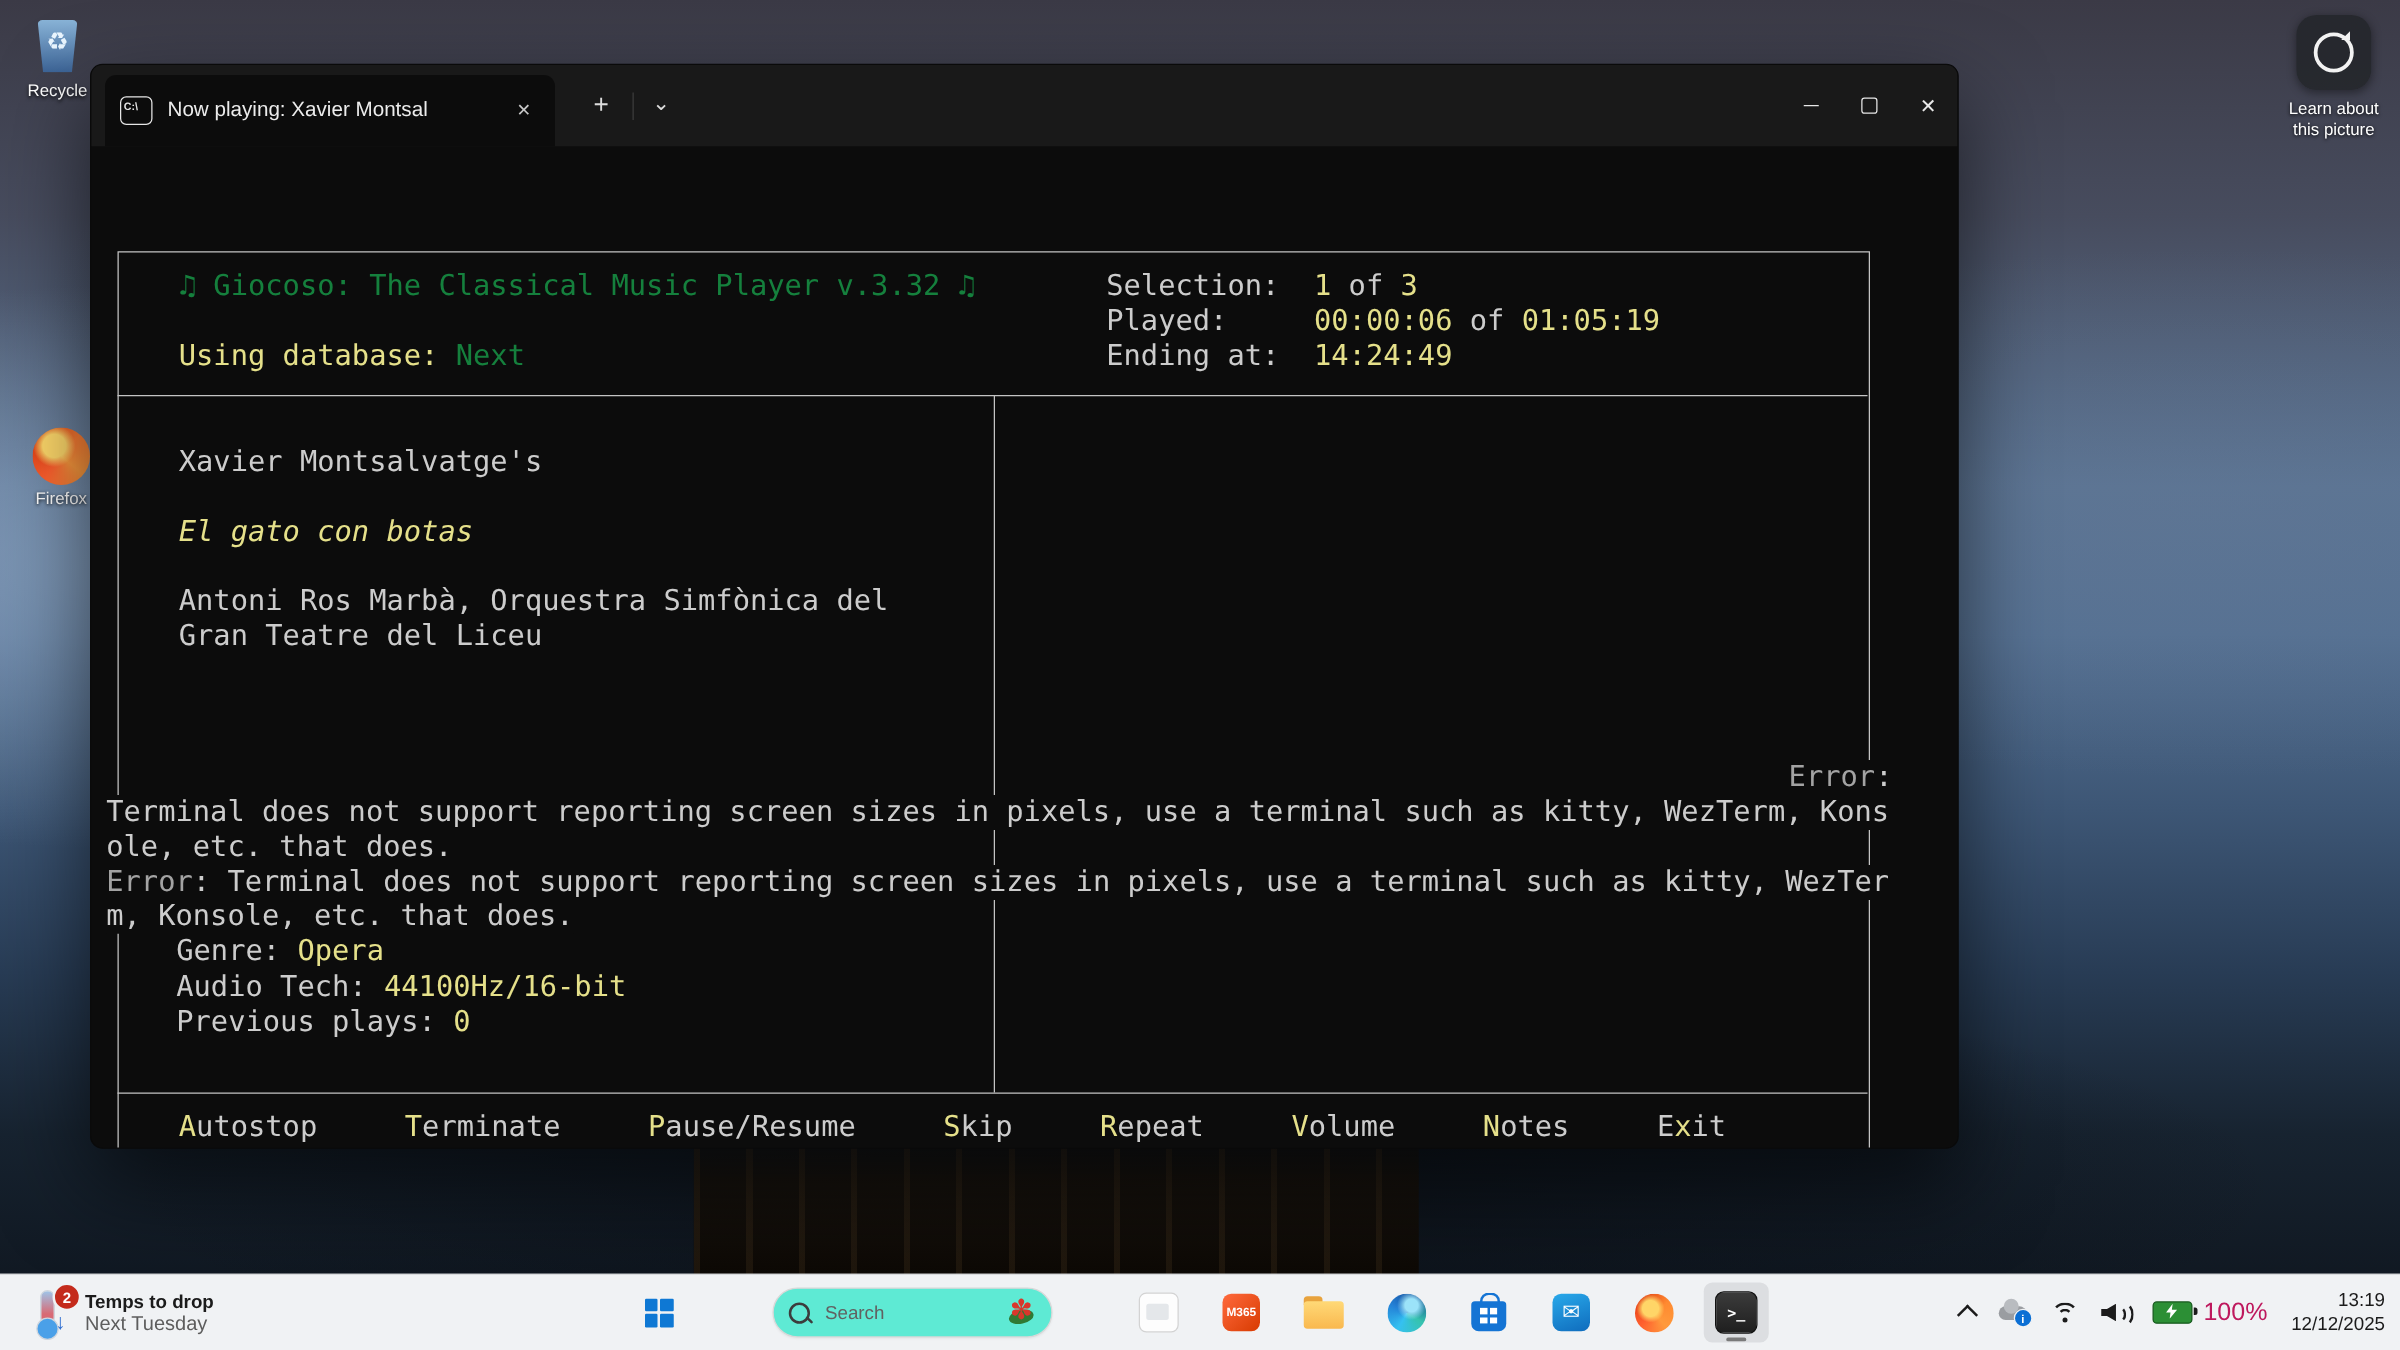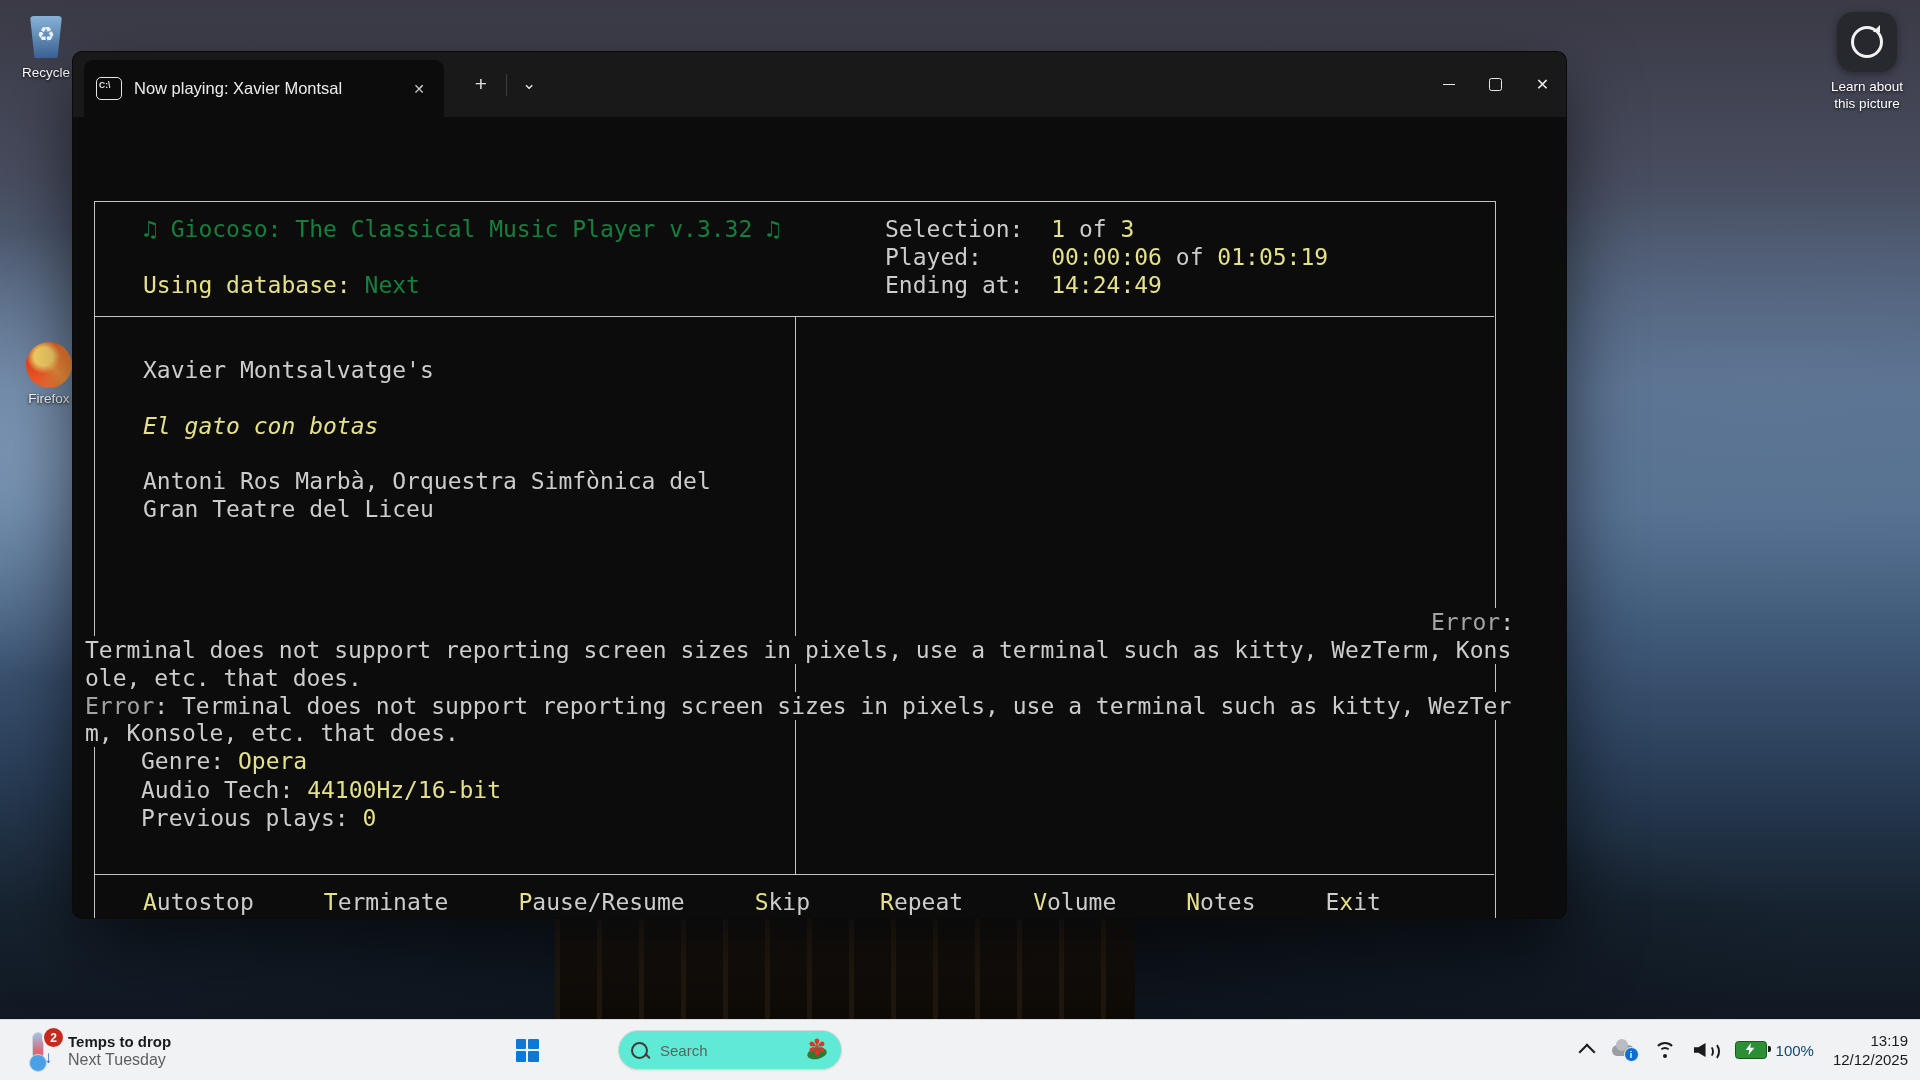--- a/index.html
+++ b/index.html
@@ -146,21 +146,21 @@
   .spk{position:relative;width:24px;height:18px}
   .spk .body{position:absolute;left:0;top:2px;width:12px;height:14px;background:#1b1b1b;
     clip-path:polygon(0 30%,40% 30%,100% 0,100% 100%,40% 70%,0 70%)}
   .spk i{position:absolute;border:2px solid transparent;border-right-color:#1b1b1b;border-radius:50%}
   .spk .s1{left:9px;top:4px;width:7px;height:9px}
   .spk .s2{left:11px;top:1px;width:11px;height:15px}
   .bat{position:relative;width:30px;height:16px;border-radius:3.5px;background:#2c8f35;border:1.5px solid #16591d}
   .bat::after{content:"";position:absolute;right:-5px;top:4px;width:3px;height:6px;background:#1b1b1b;border-radius:0 2px 2px 0}
   .bat .bolt{position:absolute;left:9px;top:1px;width:11px;height:12px;background:#fff;
     clip-path:polygon(58% 0,10% 58%,42% 58%,36% 100%,90% 40%,52% 40%)}
-  .pct{font-size:15px;color:#0c4a6e;margin-left:-8px}
+  .pct{font-size:20px;color:#be185d;margin-left:-8px}
   .clock{text-align:right;font-size:15px;color:#1b1b1b;line-height:19px;margin-left:2px}
 </style>
 </head>
 <body>
 
 <div class="wallpaper"></div>
 <div class="pier"></div>
 
 <div class="desk-icon rb">
   <div class="rb-art">
@@ -276,20 +276,46 @@
 
   <div class="search">
     <span class="mag"></span>
     <input type="text" placeholder="Search" style="">
     <span class="flower">
         <span class="leaf"></span>
         <span class="petals">✽</span>
       </span>
   </div>
 
+  <div class="apps">
+    <div class="app">
+        <span class="ic-white"></span>
+      </div>
+    <div class="app">
+        <span class="ic-m365">M365</span>
+      </div>
+    <div class="app">
+        <span class="ic-folder"></span>
+      </div>
+    <div class="app">
+        <span class="ic-edge"></span>
+      </div>
+    <div class="app">
+        <span class="ic-store"></span>
+      </div>
+    <div class="app">
+        <span class="ic-outlook">✉</span>
+      </div>
+    <div class="app">
+        <span class="ic-firefox"></span>
+      </div>
+    <div class="app active">
+        <span class="ic-terminal">&gt;_</span>
+      </div>
+  </div>
 
   <div class="tray">
     <span class="chev"></span>
     <span class="cloud">
         <span class="info">i</span>
       </span>
     <span class="wifi">
         <i class="a1"></i>
         <i class="a2"></i>
         <span class="dot"></span>

